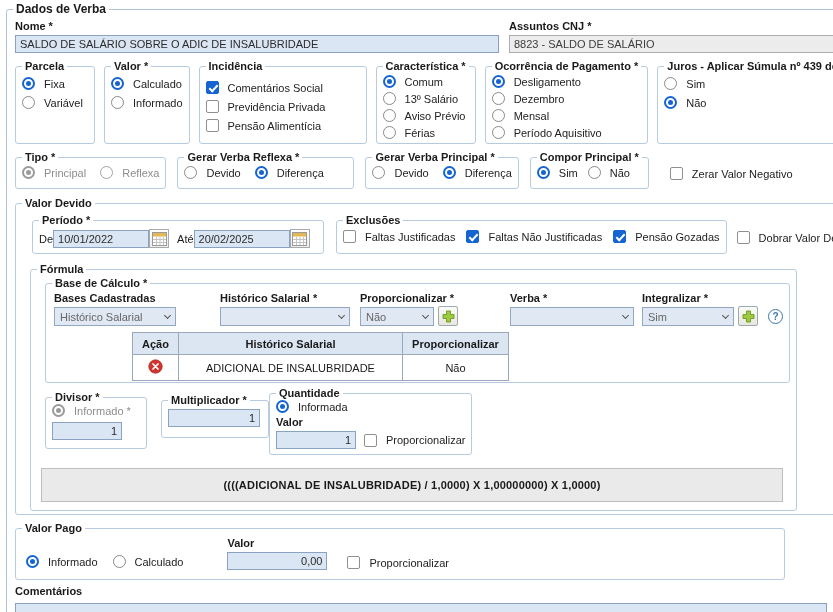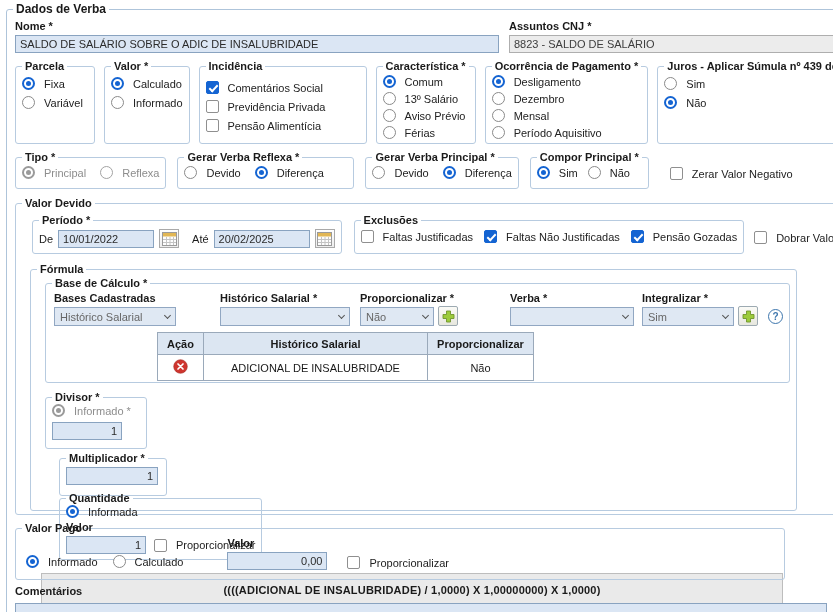--- a/index.html
+++ b/index.html
@@ -107,44 +107,44 @@
   .help {
     width: 15px; height: 15px; border: 1.5px solid #3d76ad; border-radius: 50%;
     color: #3d76ad; font-weight: bold; font-size: 10px;
     display: inline-flex; align-items: center; justify-content: center;
   }
 
   
   .fs-vd { width: 770px; height: 318px; margin-left: 2px; }
   .vd-row { display: flex; align-items: flex-start; margin: 4px 0 0 10px; }
   .fs-periodo { width: 292px; height: 40px; flex: none; }
-  .periodo-in { display: flex; align-items: center; gap: 5px; margin-top: 2px; }
+  .periodo-in { display: flex; align-items: center; margin-top: 2px; }
   .fs-exclusoes { width: 326px; height: 40px; flex: none; margin-left: 12px; }
   .excl-in { display: flex; align-items: center; gap: 11px; margin-top: 3px; }
   .dobrar { margin-left: 10px; margin-top: 17px; }
 
   .fs-formula { width: 752px; height: 248px; margin: 9px 0 0 8px; }
   .fs-bc { width: 720px; height: 106px; margin: 1px 0 0 8px; }
   .bc-row { display: flex; align-items: flex-end; }
   .bc-row .plusbtn { margin: 0 0 0 4px; }
   .bc-row .help { margin: 0 0 2px 10px; align-self: flex-end; }
 
-  table.bc-table { border-collapse: collapse; margin: 6px 0 0 105px; }
+  table.bc-table { border-collapse: collapse; margin: 6px 0 0 80px; }
   .bc-table th, .bc-table td {
     border: 1px solid #9aa9ba; text-align: center;
     font-size: 11px; padding: 0 6px;
   }
   .bc-table th { background: #dce6f2; font-weight: bold; height: 22px; }
   .bc-table td { height: 26px; background: #fff; }
   .c-acao { width: 46px; } .c-hist { width: 224px; } .c-prop { width: 106px; }
 
-  .div-row { display: flex; align-items: flex-start; margin: 8px 0 0 8px; flex-direction: column; }
+  .div-row { display: flex; align-items: flex-start; margin: 8px 0 0 8px; }
   .fs-divisor { width: 102px; height: 58px; flex: none; }
   .fs-mult { width: 108px; height: 44px; flex: none; margin-left: 14px; margin-top: 3px; }
-  .fs-qtd { width: 188px; height: 68px; flex: none; margin-left: 14px; margin-top: -4px; }
+  .fs-qtd { width: 188px; height: 68px; flex: none; margin-left: 0; margin-top: -4px; }
   .qtd-valrow { display: flex; align-items: center; gap: 8px; }
 
   .expr-bar {
     margin: 13px 0 0 4px; width: 742px; height: 34px;
     background: #eaeaea; border: 1px solid #bdbdbd;
     display: flex; align-items: center; justify-content: center;
     font-weight: bold; letter-spacing: 0.2px;
   }
 
   

